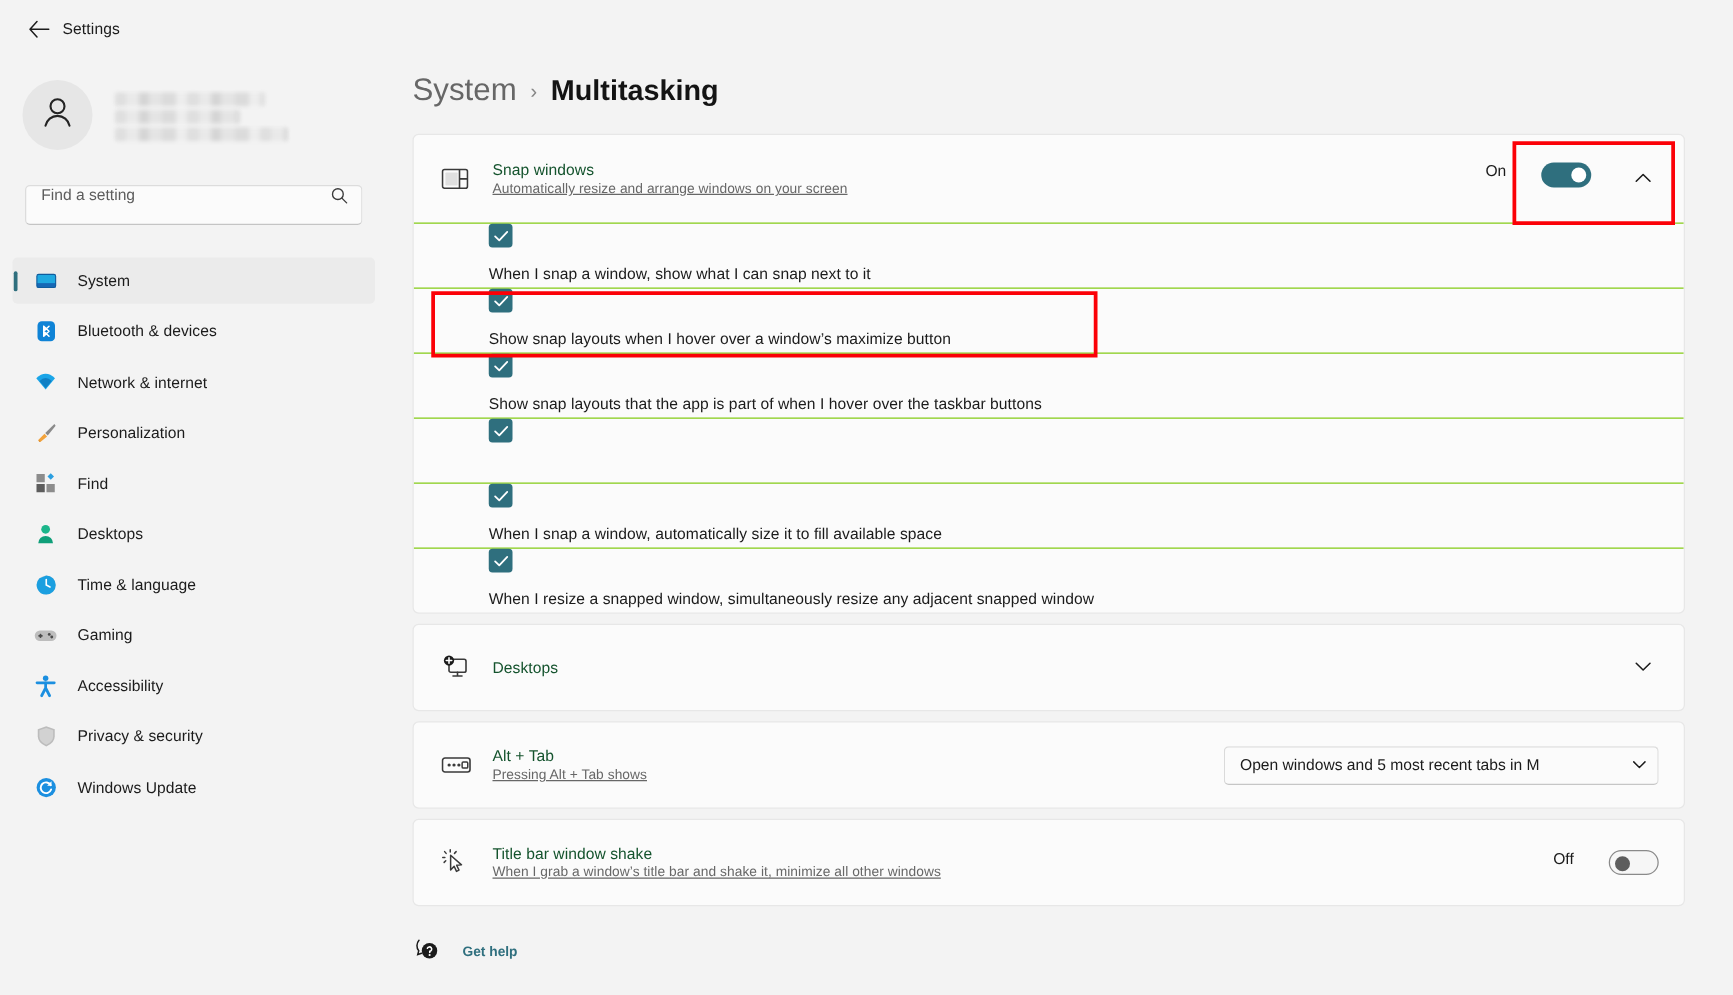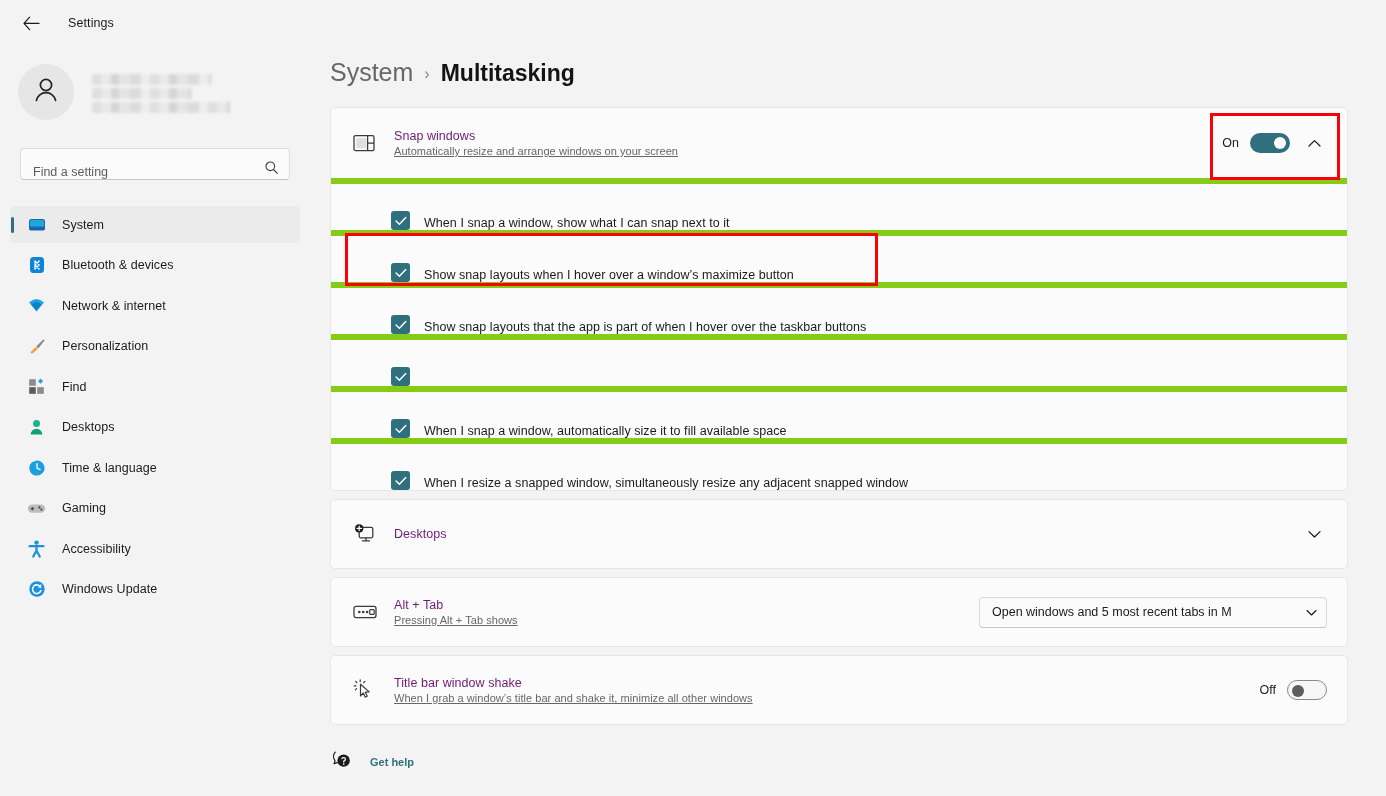--- a/index.html
+++ b/index.html
@@ -21,21 +21,21 @@
   }
 
   
   .titlebar {
     position: absolute;
     top: 0; left: 0;
     width: 1386px;
     height: 46px;
     display: flex;
     align-items: center;
-    gap: 22px;
+    gap: 4px;
     padding-left: 16px;
   }
   .back-btn {
     width: 30px; height: 30px;
     display: flex; align-items: center; justify-content: center;
     border-radius: 4px;
     cursor: pointer;
   }
   .back-btn svg { display: block; }
   .titlebar-title {
@@ -92,21 +92,21 @@
   .blur-line.l3 { width: 138px; }
 
   .search-wrap {
     margin: 24px 20px 0 20px;
     height: 32px;
     background: #fbfbfb;
     border: 1px solid #dcdcdc;
     border-bottom-color: #c4c4c4;
     border-radius: 4px;
     display: flex;
-    align-items: flex-end;
+    align-items: flex-start;
     padding: 0 10px 0 12px;
   }
   .search-input {
     flex: 1;
     border: none;
     outline: none;
     background: transparent;
     font-family: "Liberation Sans", sans-serif;
     font-size: 12.5px;
     color: #5d5d5d;
@@ -211,33 +211,32 @@
   }
   .row-text {
     flex: 1;
     display: flex;
     flex-direction: column;
     gap: 2px;
     padding-left: 10px;
   }
   .row-title {
     font-size: 12.5px;
-    color: #701a75;
+    color: #14532d;
     letter-spacing: 0.05px;
   }
   .row-sub {
     font-size: 11px;
     color: #676767;
     letter-spacing: 0.05px;
     text-decoration: underline;
   }
   .row-right {
     display: flex;
-    align-items: center;
-    gap: 11px;
+    gap: 28px;
     flex: none;
   }
 
   
   .toggle-state {
     font-size: 12.5px;
     color: #1b1b1b;
   }
   .toggle {
     width: 40px; height: 20px;
@@ -263,25 +262,26 @@
   .chev {
     width: 26px; height: 26px;
     display: flex; align-items: center; justify-content: center;
     cursor: pointer;
     flex: none;
   }
 
   
   .check-row {
     display: flex;
-    align-items: flex-end;
+    align-items: flex-start;
     min-height: 52px;
     padding-left: 60px;
-    border-top: 6px solid #84cc16;
+    border-top: 1px solid #84cc16;
     gap: 14px;
+    flex-direction: column;
   }
   .checkbox {
     width: 19px; height: 19px;
     border-radius: 3px;
     background: #2f6f7e;
     display: flex;
     align-items: center;
     justify-content: center;
     flex: none;
     cursor: pointer;
@@ -478,20 +478,29 @@
         <span class="nav-icon">
           <svg width="17" height="18" viewBox="0 0 17 18">
             <circle cx="8.5" cy="2.6" r="2.2" fill="#1b8fe0"></circle>
             <path d="M1.6 6.2 L15.4 6.2" stroke="#1b8fe0" stroke-width="2.2" stroke-linecap="round"></path>
             <path d="M8.5 6.2 L8.5 10.4 M8.5 10.4 L5.3 16.6 M8.5 10.4 L11.7 16.6" stroke="#1b8fe0" stroke-width="2.2" fill="none" stroke-linecap="round"></path>
           </svg>
         </span>
         <span class="nav-label">Accessibility</span>
       </div>
 
+      <div class="nav-item">
+        <span class="nav-icon">
+          <svg width="16" height="18" viewBox="0 0 16 18">
+            <path d="M8 0.9 L14.8 3.3 L14.8 9 Q14.8 14.4 8 17.1 Q1.2 14.4 1.2 9 L1.2 3.3 Z" fill="#bcbcbc"></path>
+            <path d="M8 2.3 L13.5 4.2 L13.5 9 Q13.5 13.4 8 15.7 Q2.5 13.4 2.5 9 L2.5 4.2 Z" fill="#d2d2d2"></path>
+          </svg>
+        </span>
+        <span class="nav-label">Privacy &amp; security</span>
+      </div>
 
       <div class="nav-item">
         <span class="nav-icon">
           <svg width="18" height="18" viewBox="0 0 18 18">
             <circle cx="9" cy="9" r="7.7" fill="#1b8fe0"></circle>
             <path d="M12.6 7.1 A4.3 4.3 0 1 0 12.9 10.6" stroke="#ffffff" stroke-width="1.55" fill="none" stroke-linecap="round"></path>
             <path d="M13.2 3.9 L13.2 7.5 L9.7 7.5 Z" fill="#ffffff"></path>
           </svg>
         </span>
         <span class="nav-label">Windows Update</span>

